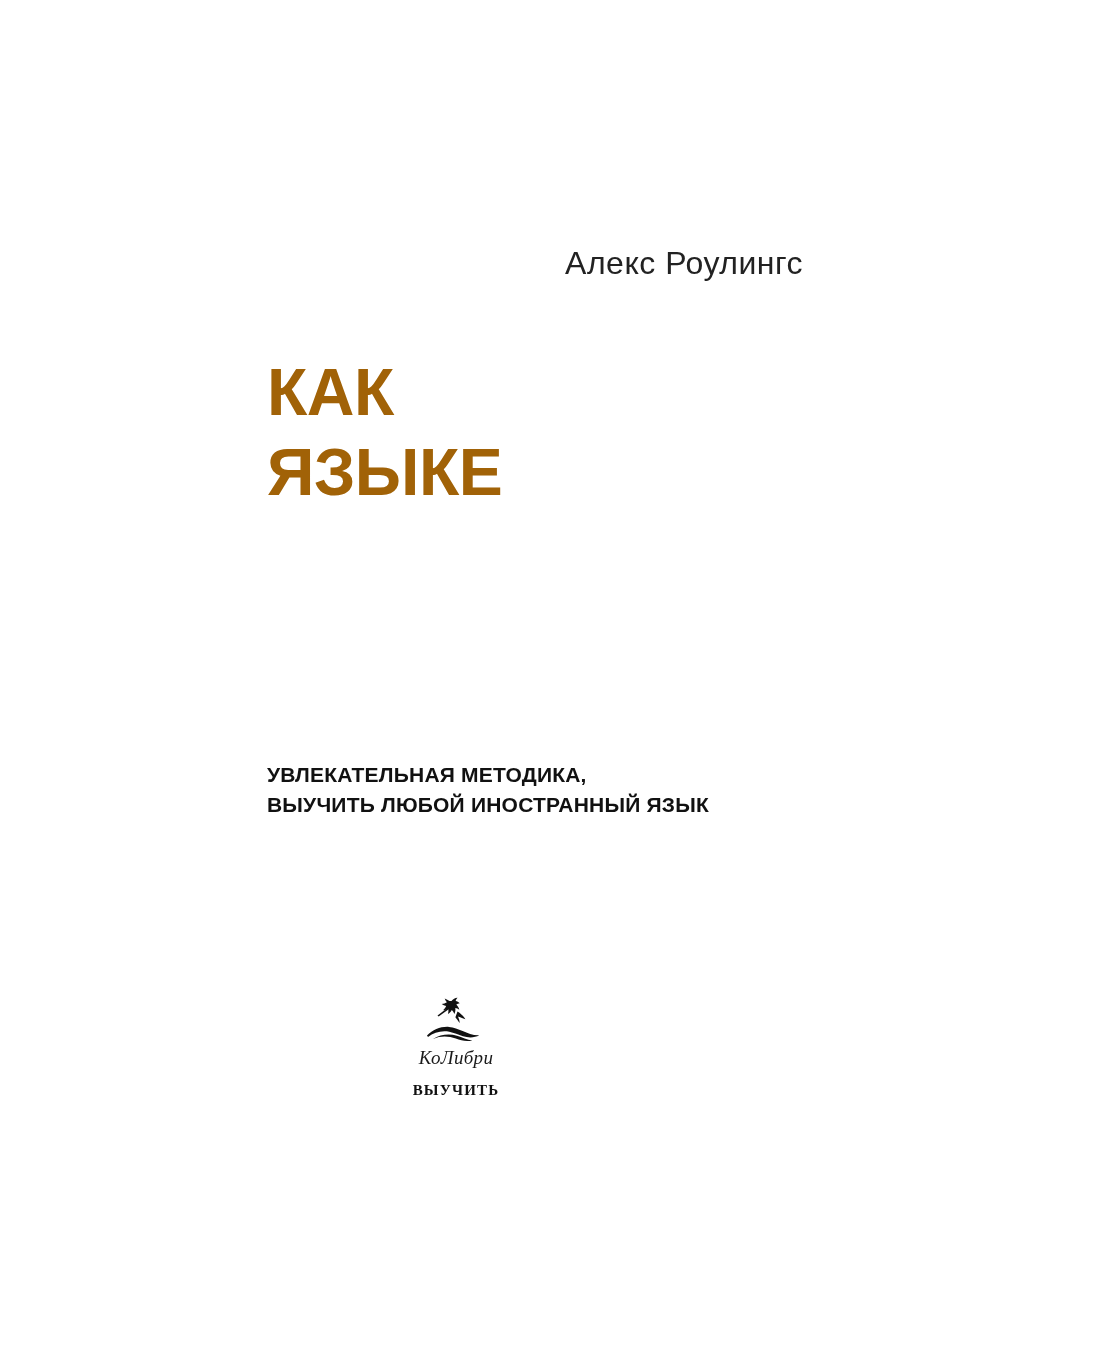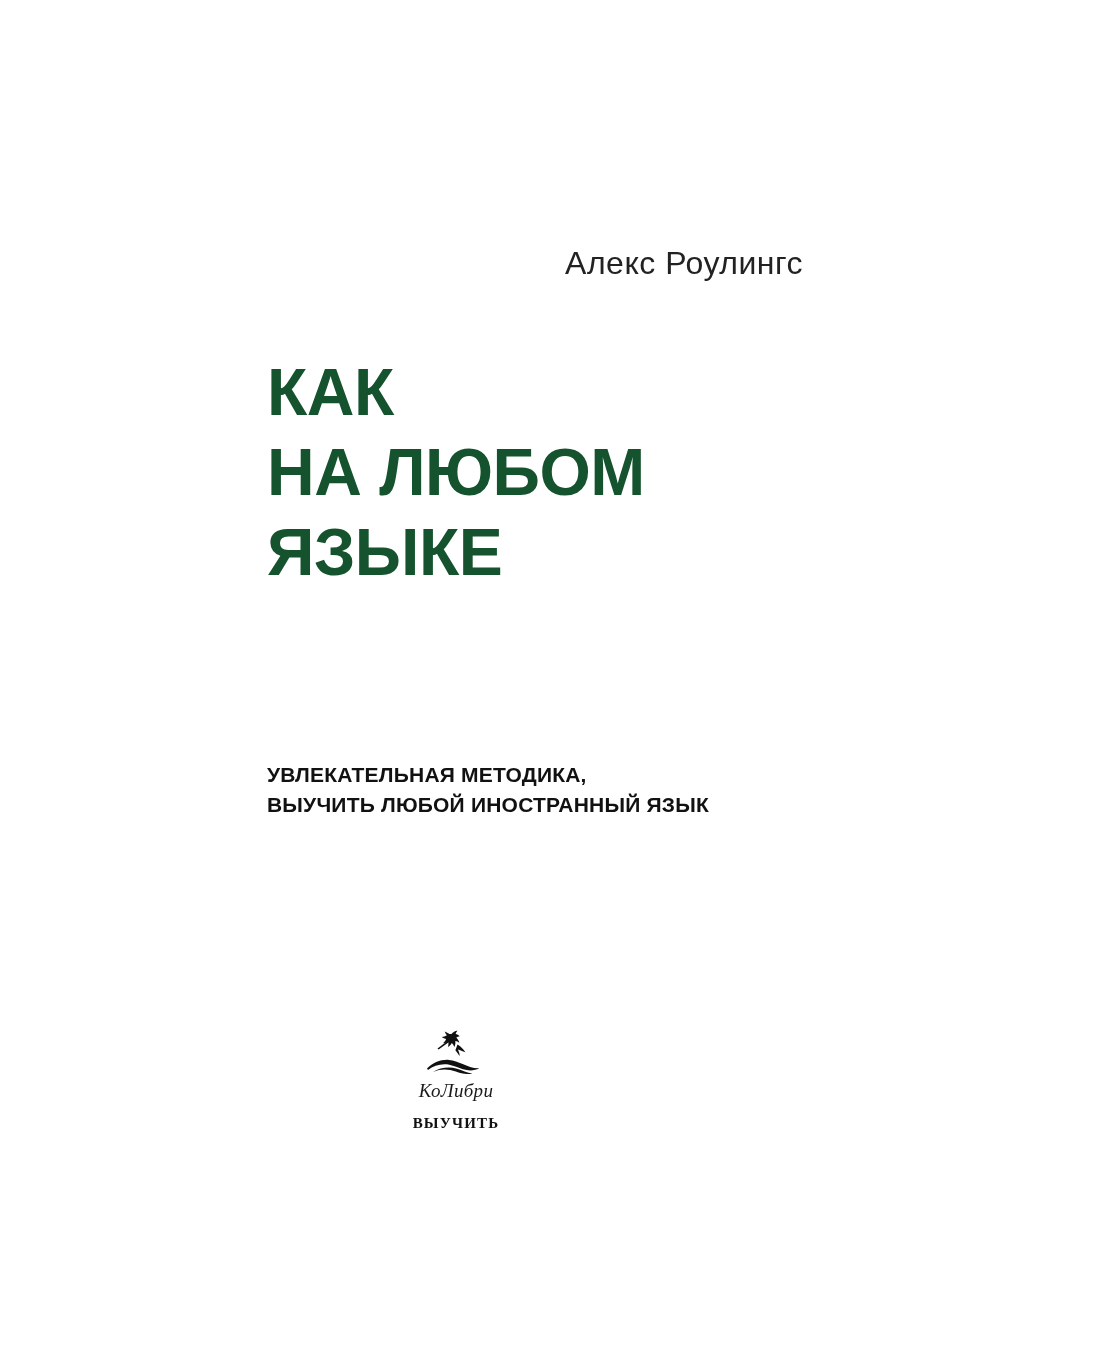--- a/index.html
+++ b/index.html
@@ -44,21 +44,21 @@
     top: 352px;
     left: 267px;
     width: 560px;
   }
   .title-line {
     font-family: "Liberation Sans", sans-serif;
     font-weight: 700;
     font-size: 66px;
     line-height: 80px;
     letter-spacing: -0.5px;
-    color: #14532d;
+    color: #a16207;
     text-transform: uppercase;
     white-space: nowrap;
   }
 
   
   .subtitle {
     position: absolute;
     top: 760px;
     left: 267px;
     width: 560px;
@@ -70,21 +70,21 @@
     line-height: 30px;
     letter-spacing: 0.2px;
     color: #111111;
     text-transform: uppercase;
     white-space: nowrap;
   }
 
   
   .publisher {
     position: absolute;
-    top: 1028px;
+    top: 995px;
     left: 0;
     width: 912px;
     text-align: center;
   }
   .logo-mark {
     width: 70px;
     height: 48px;
     margin: 0 auto 4px auto;
     display: block;
   }
@@ -107,21 +107,20 @@
 </style>
 </head>
 <body>
 
 <div class="page">
 
   <div class="author">Алекс Роулингс</div>
 
   <div class="title-block">
     <div class="title-line">КАК</div>
-    <div class="title-line">НА ЛЮБОМ</div>
     <div class="title-line">ЯЗЫКЕ</div>
   </div>
 
   <div class="subtitle">
     <div class="subtitle-line">УВЛЕКАТЕЛЬНАЯ МЕТОДИКА,</div>
     <div class="subtitle-line">ВЫУЧИТЬ ЛЮБОЙ ИНОСТРАННЫЙ ЯЗЫК</div>
   </div>
 
   <div class="publisher">
     <svg class="logo-mark" viewBox="0 0 70 48" aria-hidden="true">

